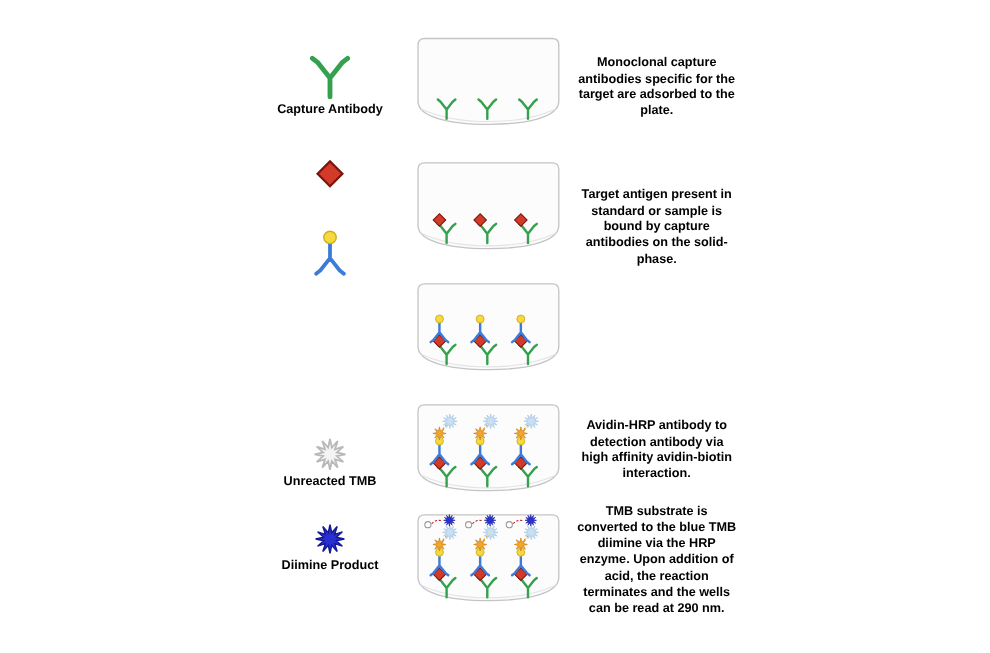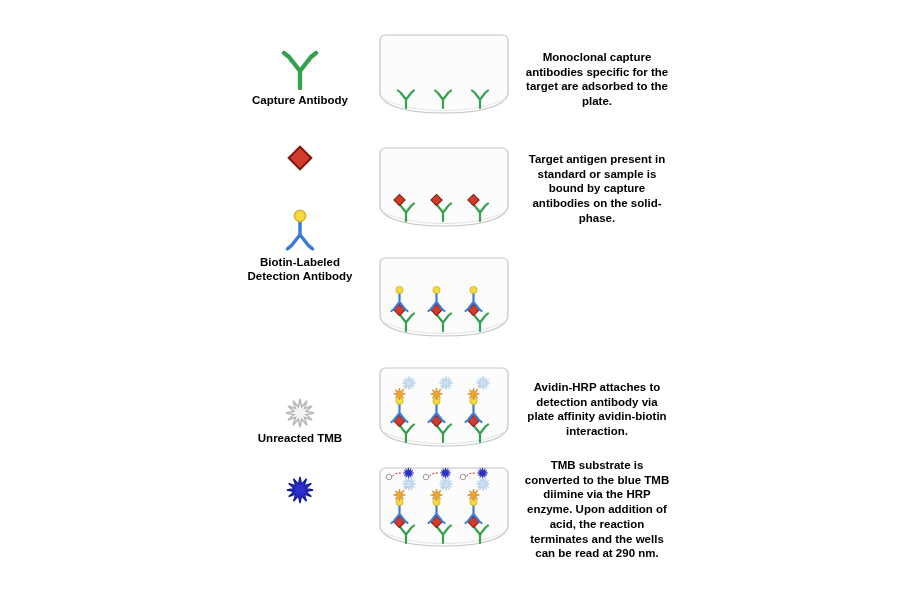--- a/index.html
+++ b/index.html
@@ -97,24 +97,20 @@
         </svg>
     </div>
   </div>
 
   <div class="legend-item" style="top:208px">
     <div class="icon">
       <svg width="32" height="44" viewBox="-10 -17 20 28">
           <use href="#det"></use>
         </svg>
     </div>
-    <div class="legend-label">
-      <div>Biotin-Labeled</div>
-      <div>Detection Antibody</div>
-    </div>
   </div>
 
 
   <div class="legend-item" style="top:398px">
     <div class="icon">
       <svg width="30" height="30" viewBox="-7.5 -7.5 15 15">
           <use href="#tmbU"></use>
         </svg>
     </div>
     <div class="legend-label">
@@ -122,20 +118,21 @@
     </div>
   </div>
 
   <div class="legend-item" style="top:476px">
     <div class="icon">
       <svg width="28" height="28" viewBox="-7.5 -7.5 15 15">
           <use href="#tmbB"></use>
         </svg>
     </div>
     <div class="legend-label">
+      <div>Diimine Product</div>
     </div>
   </div>
 
   <svg class="well" style="top:32px" width="132" height="88" viewBox="0 0 132 88">
     <use href="#wellshape"></use>
     <use href="#unit1" transform="translate(28,76)"></use>
     <use href="#unit1" transform="translate(65,76)"></use>
     <use href="#unit1" transform="translate(102,76)"></use>
   </svg>
 
@@ -161,17 +158,17 @@
   </svg>
 
   <svg class="well" style="top:465px" width="132" height="88" viewBox="0 0 132 88">
     <use href="#wellshape"></use>
     <use href="#unit5" transform="translate(28,78)"></use>
     <use href="#unit5" transform="translate(65,78)"></use>
     <use href="#unit5" transform="translate(102,78)"></use>
   </svg>
 
   <div class="step-text" style="top:50px">Monoclonal capture antibodies specific for the target are adsorbed to the plate.</div>
-  <div class="step-text" style="top:152px">Target antigen present in standard or sample is bound by capture antibodies on the solid-phase.</div>
-  <div class="step-text" style="top:380px">Avidin-HRP attaches to detection antibody via plate affinity avidin-biotin interaction.</div>
+  <div class="step-text" style="top:170px">Target antigen present in standard or sample is bound by capture antibodies on the solid-phase.</div>
+  <div class="step-text" style="top:380px">Avidin-HRP antibody to detection antibody via high affinity avidin-biotin interaction.</div>
   <div class="step-text" style="top:458px">TMB substrate is converted to the blue TMB diimine via the HRP enzyme. Upon addition of acid, the reaction terminates and the wells can be read at 290 nm.</div>
 
 </div>
 
 </body></html>

